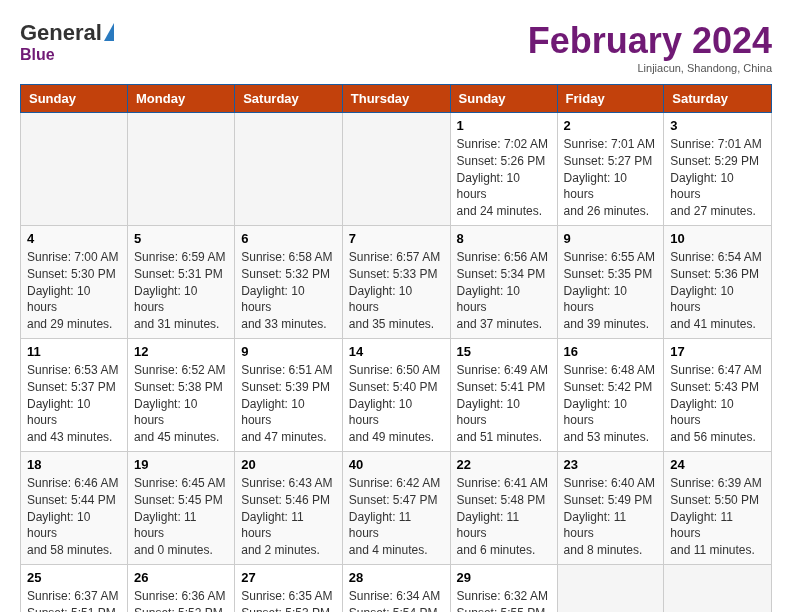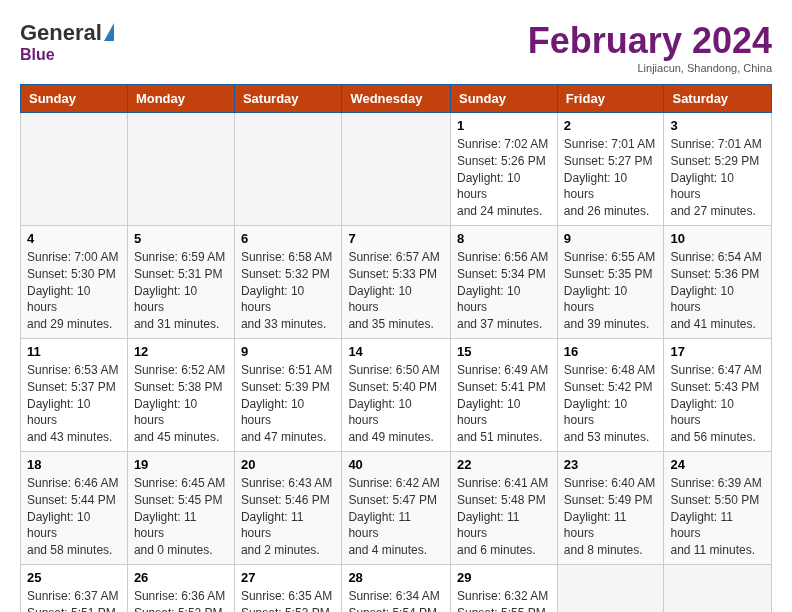--- a/index.html
+++ b/index.html
@@ -109,21 +109,21 @@
     <div class="location-title">Linjiacun, Shandong, China</div>
   </div>
 </div>
 
 <table class="calendar">
   <thead>
     <tr>
     <th>Sunday</th>
         <th>Monday</th>
         <th>Saturday</th>
-        <th>Wednesday</th>
+        <th>Thursday</th>
         <th>Sunday</th>
         <th>Friday</th>
         <th>Saturday</th>
       </tr>
   </thead>
   <tbody id="calendar-body">
   <tr>
         <td class="empty-cell"></td>
         <td class="empty-cell"></td>
         <td class="empty-cell"></td>

